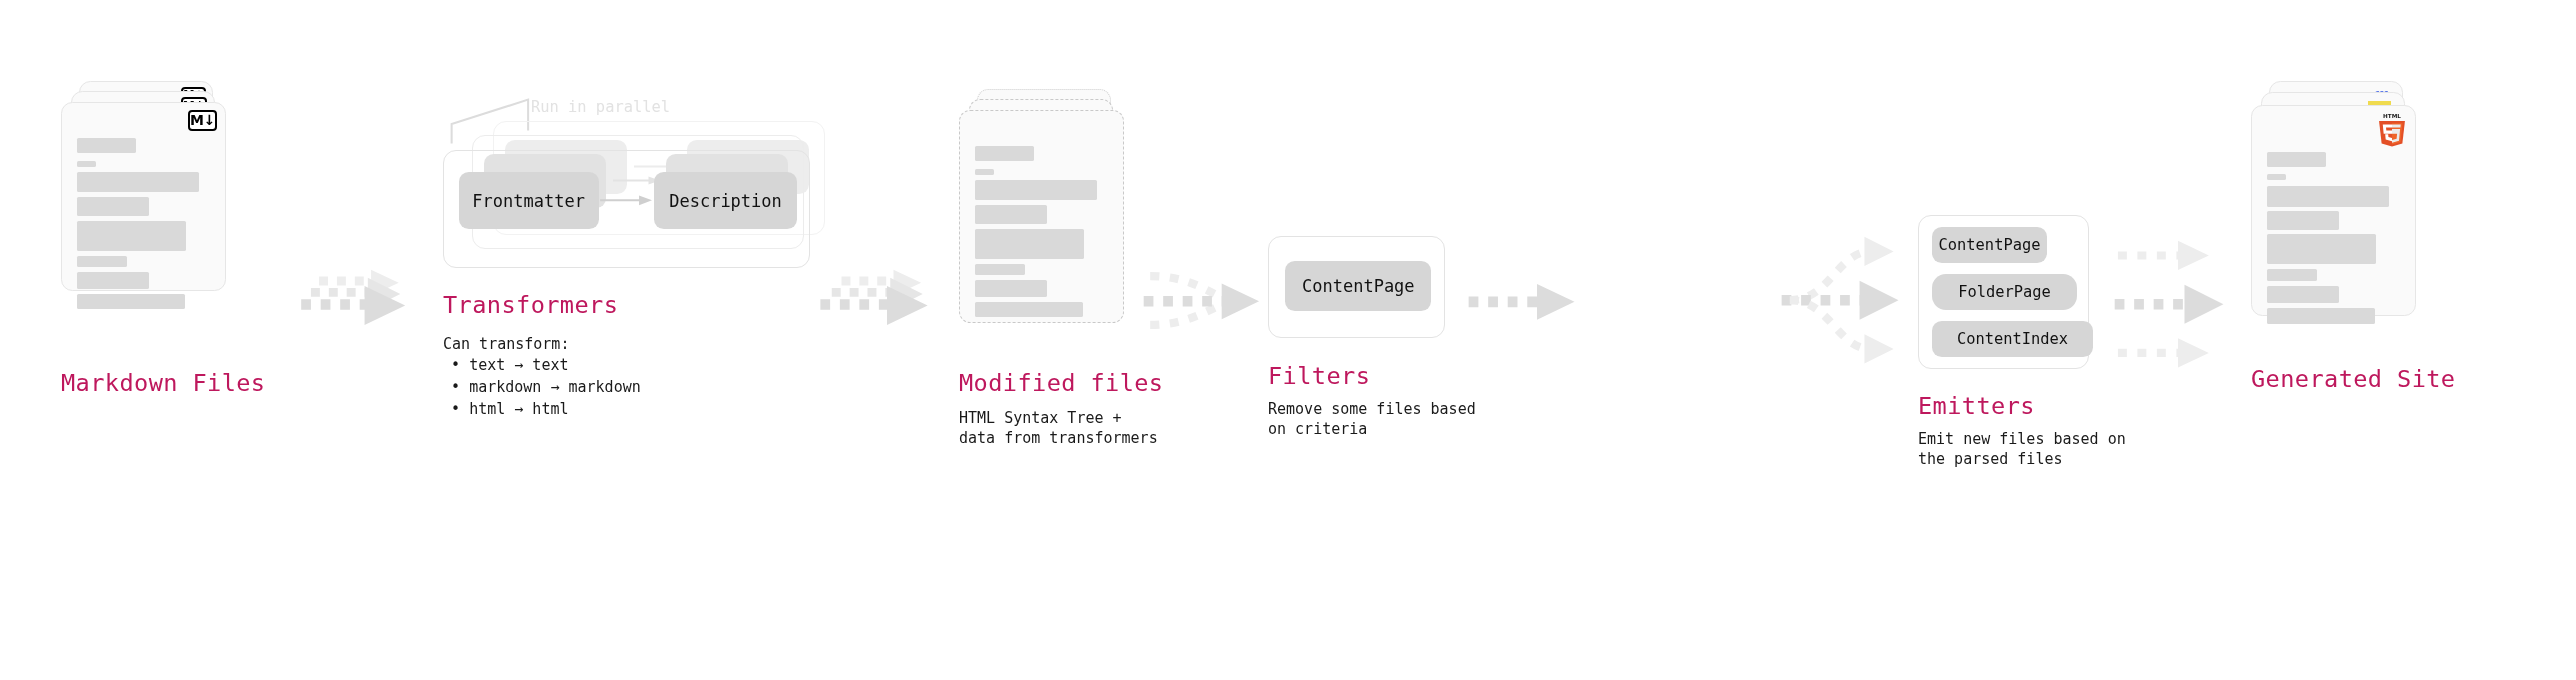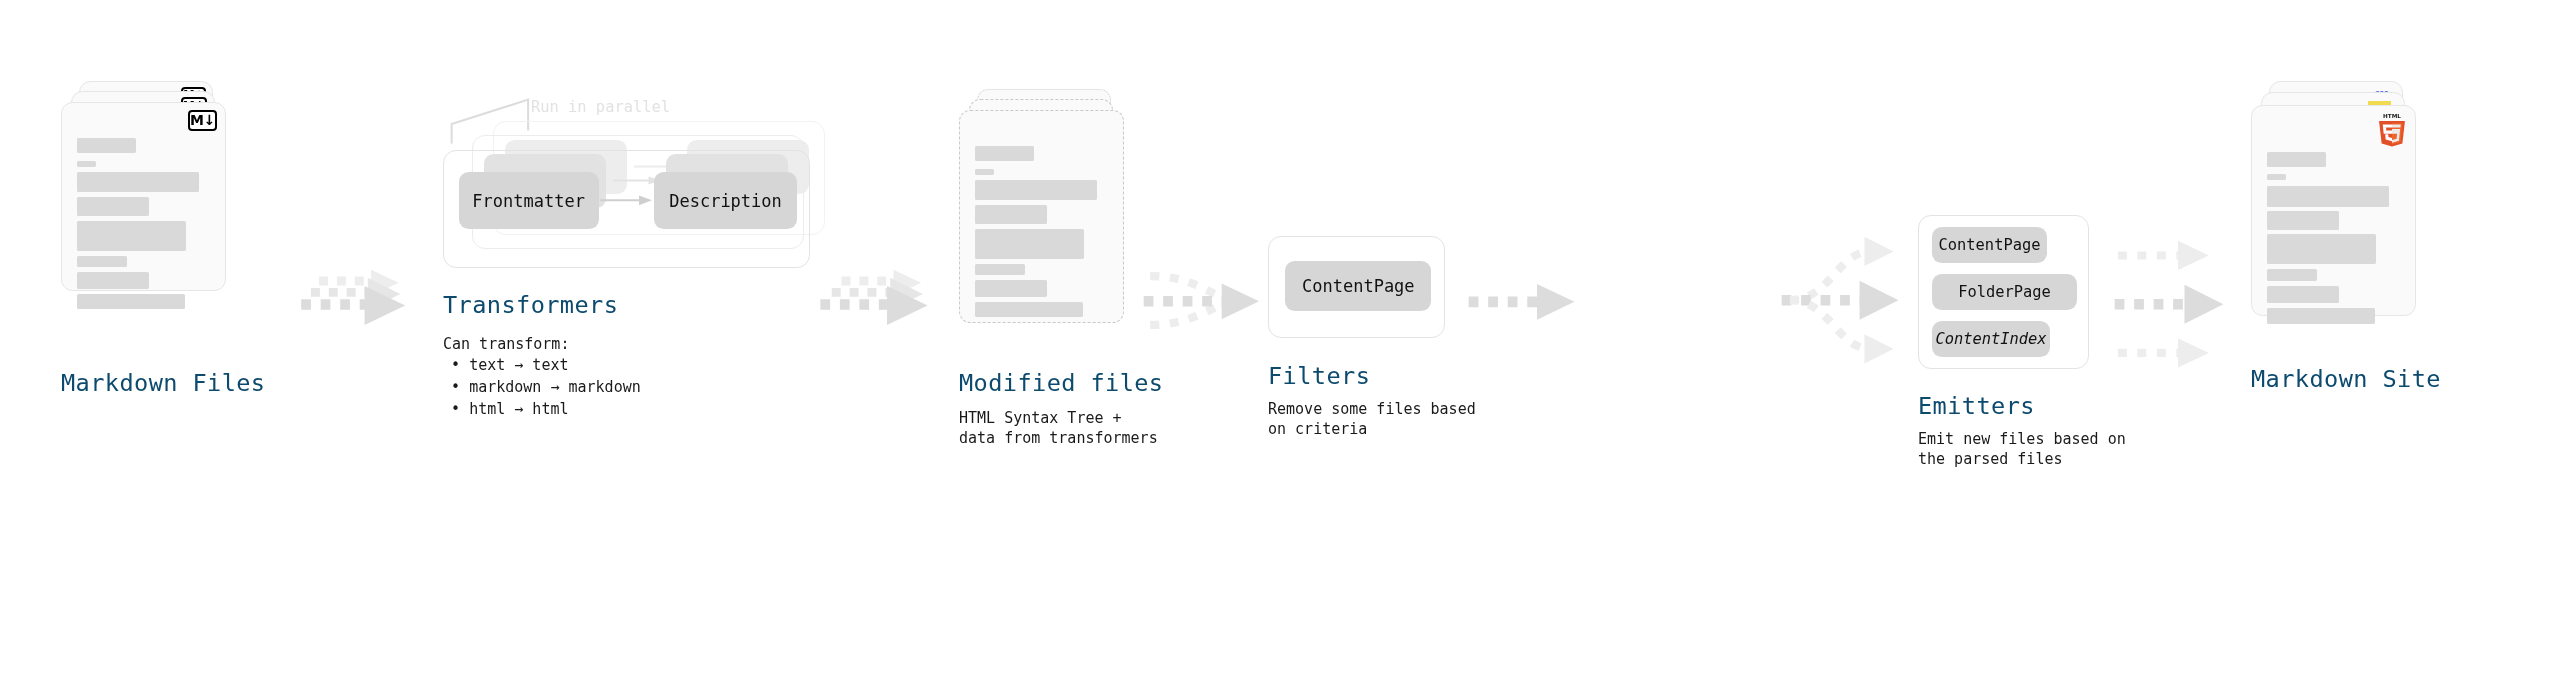--- a/index.html
+++ b/index.html
@@ -69,21 +69,21 @@
     color: #111;
     white-space: nowrap;
   }
   .pill.ghost  { background: #e2e2e2; }
   .pill.ghost2 { background: #ededed; }
 
   
   .title {
     position: absolute;
     font-size: 23.6px;
-    color: #0c4a6e;
+    color: #be185d;
     white-space: nowrap;
     letter-spacing: 0.4px;
   }
   .sub {
     position: absolute;
     font-size: 15px;
     line-height: 20.3px;
     color: #1a1a1a;
     white-space: pre;
   }
@@ -240,22 +240,22 @@
       <line x1="2" y1="84" x2="104" y2="84" stroke="#dcdcdc" stroke-width="13" stroke-dasharray="12 12"></line>
       <polygon points="98,60 146,84 98,108" fill="#dcdcdc"></polygon>
       <path d="M 12 84 C 60 84, 70 140, 108 144" fill="none" stroke="#ededed" stroke-width="10" stroke-dasharray="11 13"></path>
       <polygon points="104,126 140,144 104,162" fill="#ededed"></polygon>
     </g>
   </svg>
 
   <div class="stage" style="left:1918px; top:215px;">
     <div class="outline-box" style="left:0px; top:0px; width:171px; height:154px;">
       <div class="pill" style="left:13px; top:10.6px; width:115px; height:36px; font-size:15.4px;">ContentPage</div>
-      <div class="pill" style="left:13px; top:58px; width:145px; height:36px; font-size:15.4px;">FolderPage</div>
-      <div class="pill" style="left:13px; top:105px; width:118px; height:36px; font-size:15.4px;font-style:italic;">ContentIndex</div>
+      <div class="pill" style="left:13px; top:58px; width:145px; height:36px; font-size:15.4px;border-radius:14px;">FolderPage</div>
+      <div class="pill" style="left:13px; top:105px; width:161px; height:36px; font-size:15.4px;">ContentIndex</div>
     </div>
     <div class="title" style="left:0px; top:177px;">Emitters</div>
     <div class="sub" style="left:0px; top:214px;">Emit new files based on
 the parsed files</div>
   </div>
 
   <svg style="left:2113px; top:236px; width:130px; height:138px;" viewBox="0 0 160 170" width="130" height="138">
     <g>
       <line x1="6" y1="24" x2="86" y2="24" stroke="#ededed" stroke-width="10" stroke-dasharray="11 13"></line>
       <polygon points="80,6 118,24 80,42" fill="#ededed"></polygon>
@@ -287,17 +287,17 @@
         <div class="bar" style="left:14.6px; top:46px; width:59px; height:14.6px;"></div>
         <div class="bar" style="left:14.6px; top:68px; width:19.5px; height:5.7px;"></div>
         <div class="bar" style="left:14.6px; top:80px; width:122px; height:20.3px;"></div>
         <div class="bar" style="left:14.6px; top:105px; width:72px; height:18.7px;"></div>
         <div class="bar" style="left:14.6px; top:128px; width:109px; height:30px;"></div>
         <div class="bar" style="left:14.6px; top:163px; width:50px; height:11.4px;"></div>
         <div class="bar" style="left:14.6px; top:180px; width:72px; height:17px;"></div>
         <div class="bar" style="left:14.6px; top:202px; width:108px; height:15.4px;"></div>
       </div>
     </div>
-    <div class="title" style="left:0px; top:284px;">Markdown Site</div>
+    <div class="title" style="left:0px; top:284px;">Generated Site</div>
   </div>
 
 </div>
 
 
 </body></html>

